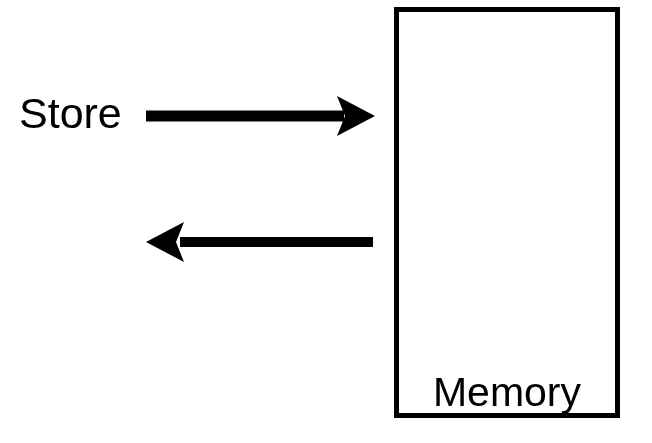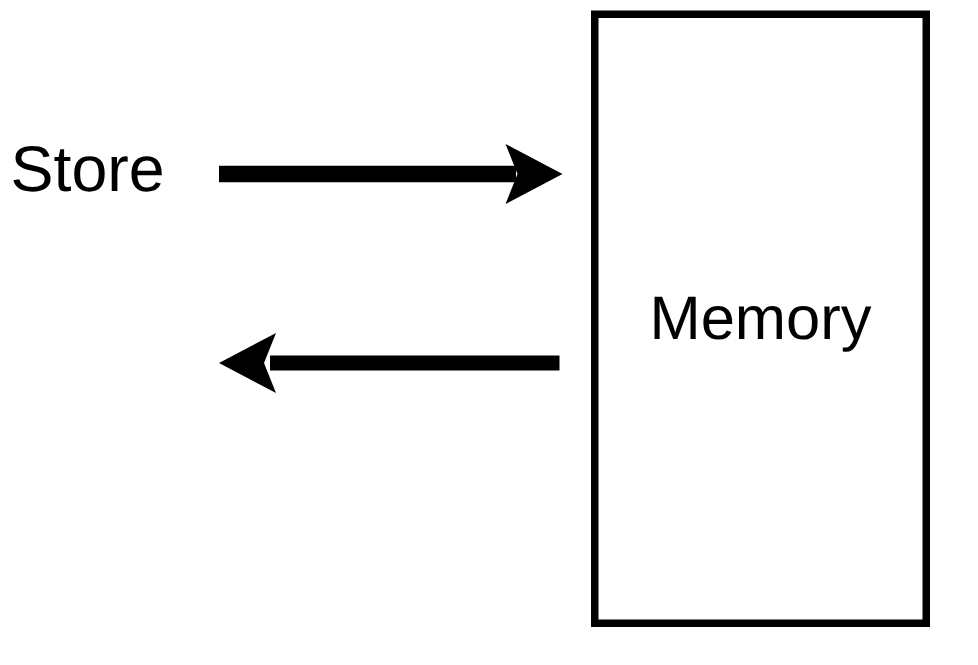--- a/index.html
+++ b/index.html
@@ -22,38 +22,38 @@
     top: 0;
   }
   .label {
     position: absolute;
     font-size: 43px;
     line-height: 1;
     color: var(--foreground, #000000);
     white-space: nowrap;
   }
   .label.store {
-    left: 7px;
+    left: 19px;
     top: 92px;
   }
   .label.load {
     left: 26px;
     top: 219px;
   }
   .memory-box {
     position: absolute;
     left: 394px;
     top: 7px;
     width: 226px;
     height: 411px;
     border: 5px solid var(--foreground, #000000);
     background: var(--background, #ffffff);
     box-sizing: border-box;
     display: flex;
-    align-items: center;
+    align-items: flex-end;
     justify-content: center;
   }
   .memory-box .node-label {
     font-size: 41px;
     line-height: 1;
     color: var(--foreground, #000000);
   }
 </style>
 </head>
 <body>

